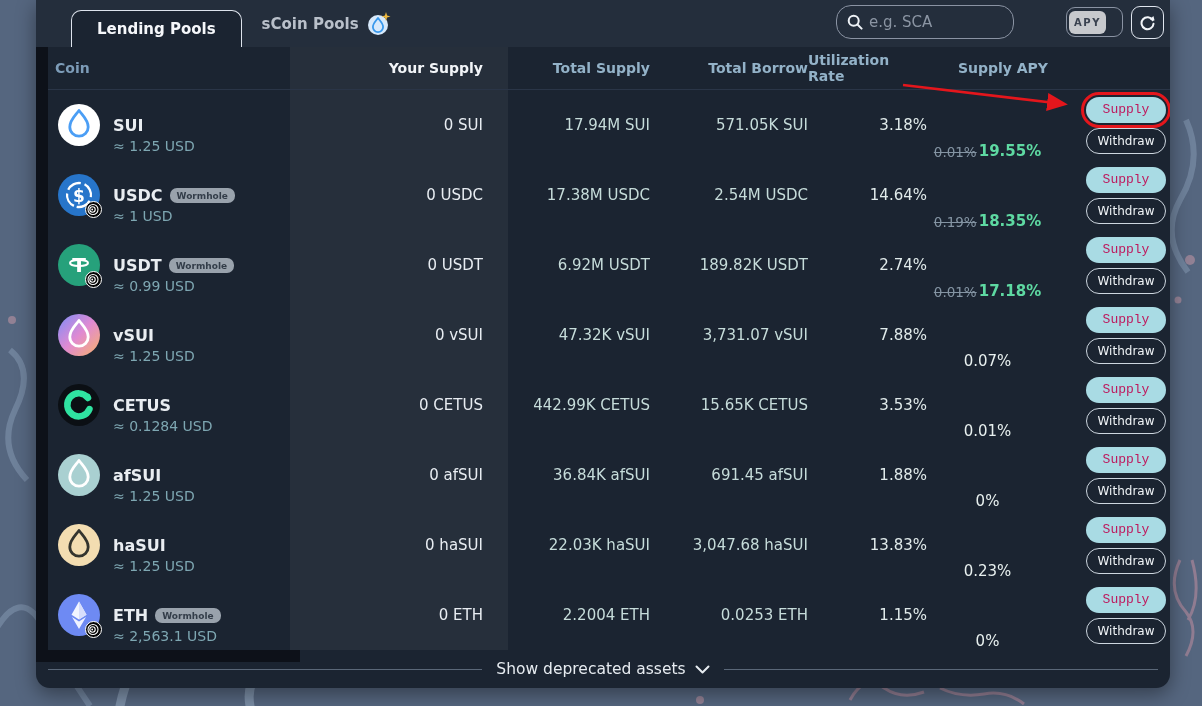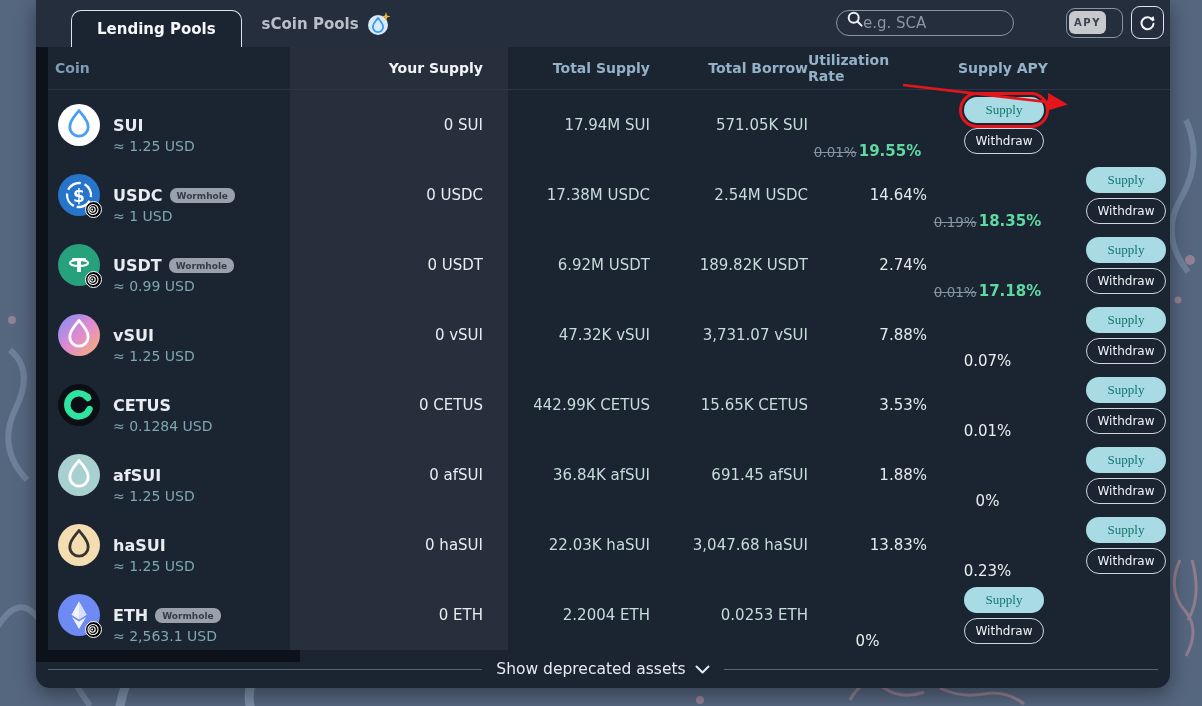--- a/index.html
+++ b/index.html
@@ -29,22 +29,22 @@
     font-size:15px; font-weight:bold; color:#b9c0ca; padding:16px 20px; height:47px;
   }
   .tab.active {
     height:37px; background:#1b2431; color:#f5f7fa;
     border:1px solid #dde3ec; border-bottom:none; border-radius:10px 10px 0 0;
     padding:0 25px;
   }
   .scoin-ic { position:relative; width:24px; height:24px; display:inline-block; }
   .controls { display:flex; align-items:center; gap:8px; margin:0 6px 8px 0; }
   .search {
-    width:178px; height:26px; border:1.5px solid #8a93a3; border-radius:15px;
-    display:flex; padding-left:10px;
+    width:178px; height:34px; border:1.5px solid #8a93a3; border-radius:15px;
+    display:flex; align-items:center; gap:6px; padding-left:10px;
   }
   .search input {
     background:transparent; border:none; outline:none; width:118px;
     font-size:15px; color:#d8dee6; font-family:inherit;
   }
   .search input::placeholder { color:#8b95a3; }
   .apy-toggle {
     width:57px; height:30px; border:1.5px solid #8a93a3; border-radius:9px;
     display:flex; align-items:center; padding:2px; cursor:pointer;margin-left:44px;
   }
@@ -87,21 +87,21 @@
   .v-num  { color:#c6dcda; font-size:15px; }
   .v-util { color:#e0eaea; font-size:15px; }
   .apy-cell { flex-direction:row; align-items:flex-end; justify-content:center; gap:2px; }
   .apy-old { color:#8494a3; font-size:13.5px; text-decoration:line-through; }
   .apy-new { color:#e8f0ef; font-size:15px; }
   .apy-new.green { color:#5ed9a2; font-weight:600; }
 
   .actions-cell { flex-direction:column; align-items:flex-end; justify-content:center; gap:5px; padding-right:4px; }
   .btn-supply {
     width:80px; height:26px; border:none; border-radius:13px; cursor:pointer;
-    background:#a9dbe4; color:#0f766e; font-size:13px; font-weight:500; font-family:Liberation Serif, serif;
+    background:#a9dbe4; color:#be185d; font-size:13px; font-weight:500; font-family:Liberation Mono, monospace;
   }
   .btn-withdraw {
     width:80px; height:26px; border:1px solid #cdd6df; border-radius:13px; cursor:pointer;
     background:transparent; color:#f0f4f7; font-size:12px; font-family:inherit;
   }
   .btn-supply.annotated { outline:3px solid #e4161c; outline-offset:2px; }
 
   
   .vstrip { position:absolute; left:0; top:47px; width:12px; height:615px; background:#0d1119; }
   .hstrip { position:absolute; left:0; top:650px; width:264px; height:12px; background:#0d1119; }
@@ -207,20 +207,21 @@
         <div class="coin-name-line">
           <span class="coin-name">SUI</span>
 
         </div>
         <div class="coin-price">≈ 1.25 USD</div>
       </div>
     </div>
     <div class="cell hl v-your">0 SUI</div>
     <div class="cell v-num">17.94M SUI</div>
     <div class="cell v-num">571.05K SUI</div>
+    <div class="cell v-util">3.18%</div>
     <div class="cell apy-cell">
       <span class="apy-old">0.01%</span>
       <span class="apy-new green">19.55%</span>
     </div>
     <div class="cell actions-cell">
       <button class="btn-supply annotated">Supply</button>
       <button class="btn-withdraw">Withdraw</button>
     </div>
   </div>
 
@@ -450,20 +451,21 @@
         <div class="coin-name-line">
           <span class="coin-name">ETH</span>
           <span class="wormhole-pill">Wormhole</span>
         </div>
         <div class="coin-price">≈ 2,563.1 USD</div>
       </div>
     </div>
     <div class="cell hl v-your">0 ETH</div>
     <div class="cell v-num">2.2004 ETH</div>
     <div class="cell v-num">0.0253 ETH</div>
+    <div class="cell v-util">1.15%</div>
     <div class="cell apy-cell">
 
       <span class="apy-new">0%</span>
     </div>
     <div class="cell actions-cell">
       <button class="btn-supply">Supply</button>
       <button class="btn-withdraw">Withdraw</button>
     </div>
   </div>
 </div>

